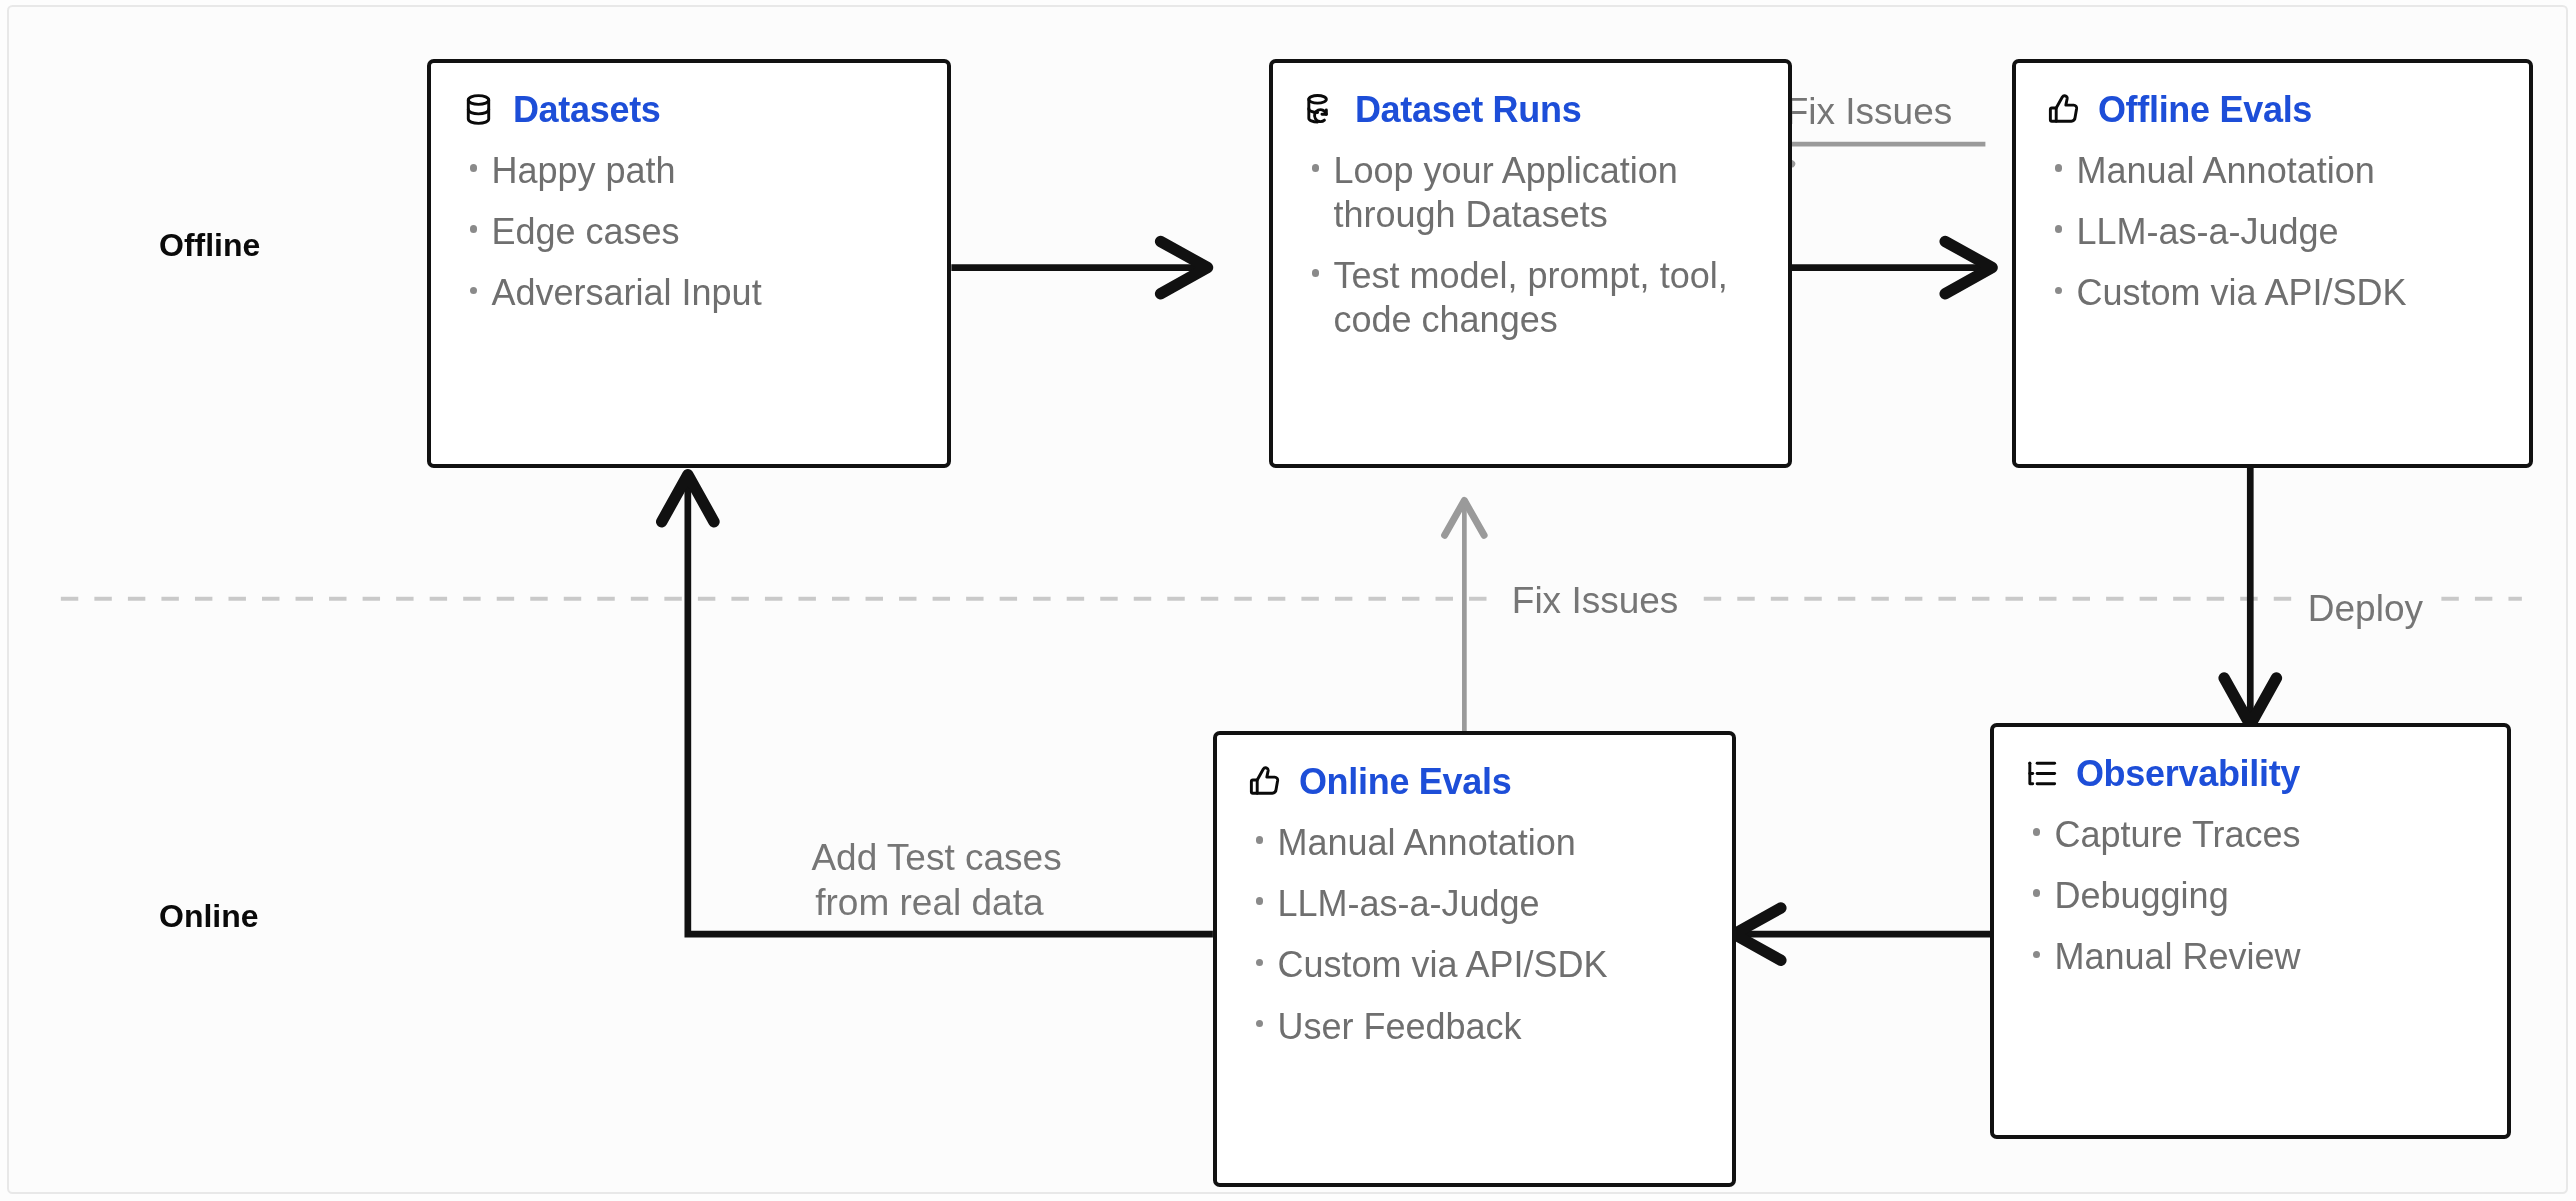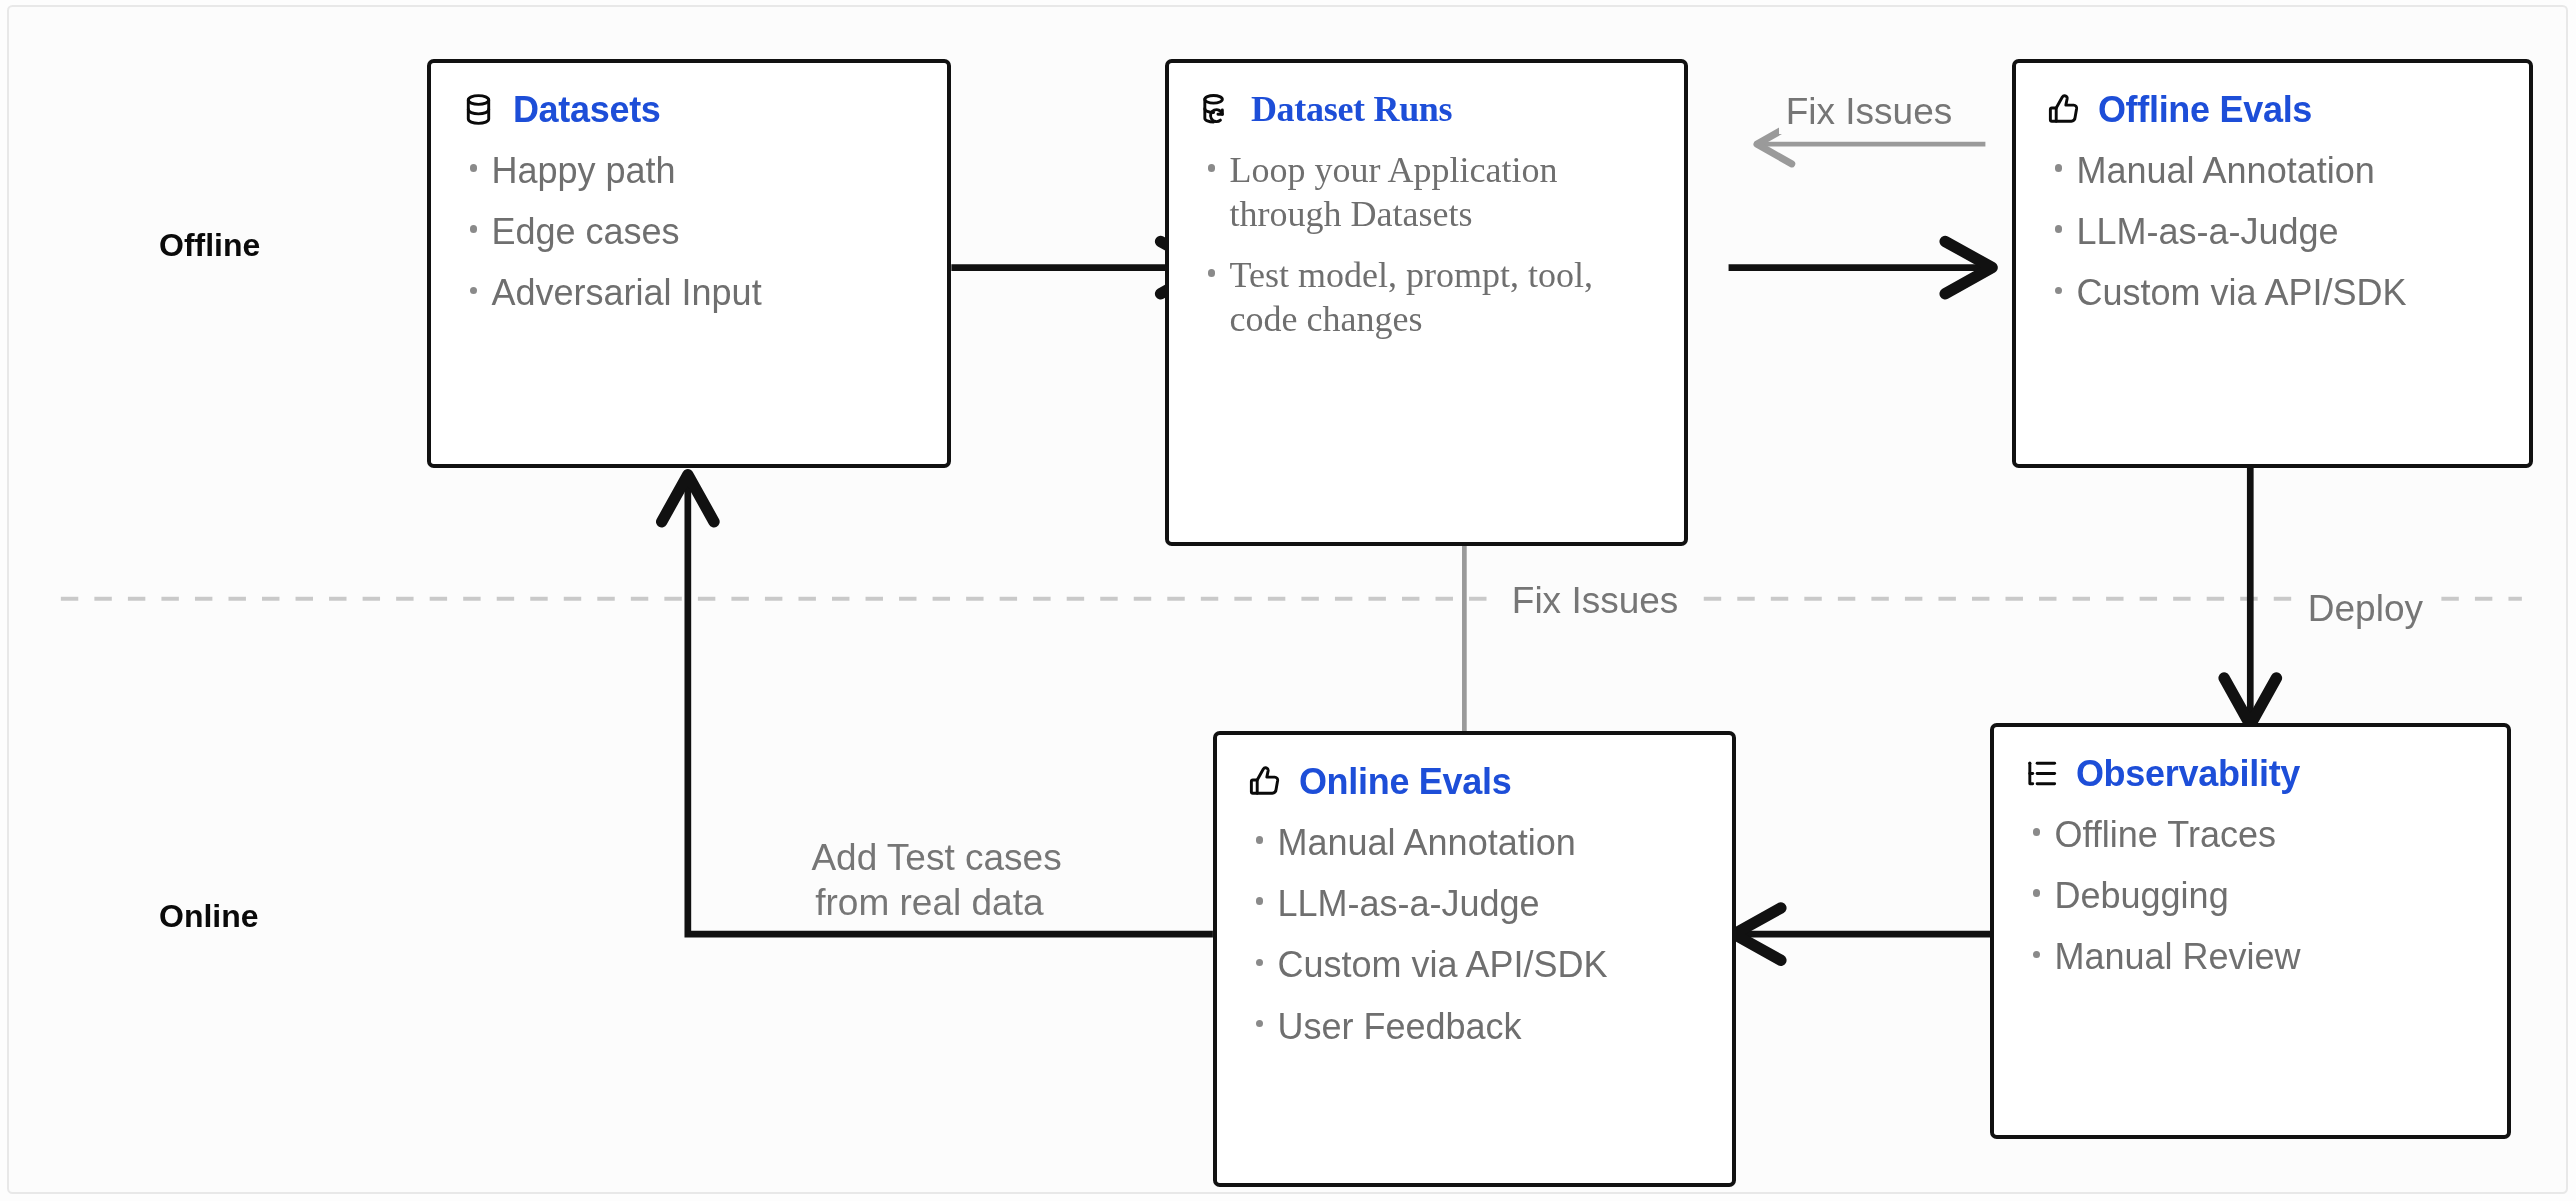--- a/index.html
+++ b/index.html
@@ -85,21 +85,21 @@
     left: 9.4px;
     top: 15.4px;
     width: 7.4px;
     height: 7.4px;
     border-radius: 50%;
     background: #8a8a8a;
   }
 
   
   #node-datasets       { left: 427px;  top: 59px;   width: 524px;  height: 409px; }
-  #node-dataset-runs   { left: 1165px; top: 59px;   width: 523px;  height: 487px; font-family: Liberation Serif, serif; }
+  #node-dataset-runs   { left: 1269px; top: 59px;   width: 523px;  height: 409px; }
   #node-offline-evals  { left: 1990px; top: 59px;   width: 521px;  height: 409px; margin-left: 22px; }
   #node-online-evals   { left: 1213px; top: 731px; width: 523px;  height: 456px; }
   #node-observability  { left: 1990px; top: 723px; width: 521px;  height: 416px; }
 
   
   .lane-label {
     position: absolute;
     font-size: 32px;
     font-weight: bold;
     color: #0a0a0a;
@@ -246,19 +246,19 @@
           <path d="M9 12h12"></path>
           <path d="M9 19h12"></path>
           <path d="M4 5h0.01"></path>
           <path d="M4 5v14h2"></path>
           <path d="M4 12h2"></path>
         </svg>
       </span>
       <span class="node-title">Observability</span>
     </div>
     <ul class="bullets">
-      <li>Offline Traces</li>
+      <li>Capture Traces</li>
       <li>Debugging</li>
       <li>Manual Review</li>
     </ul>
   </div>
 </div>
 
 
 </body></html>

